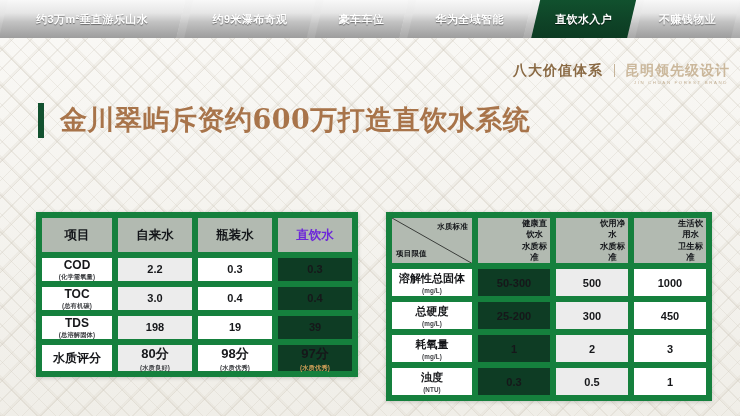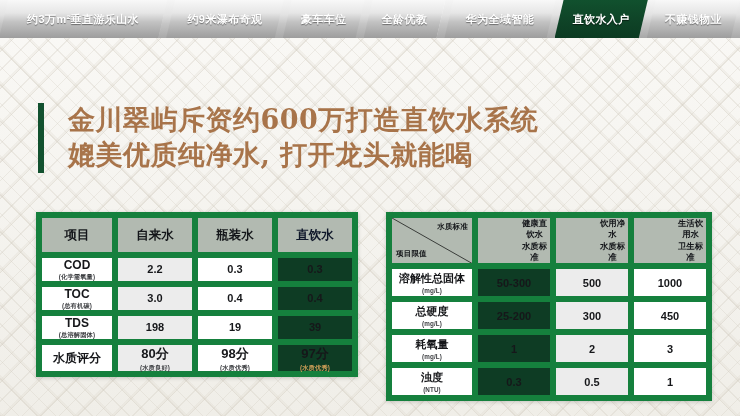--- a/index.html
+++ b/index.html
@@ -103,21 +103,21 @@
     letter-spacing: 1.6px;
     color: #c3b095;
   }
 
   
   #headline {
     position: absolute;
     left: 38px; top: 103px;
     display: flex;
     align-items: stretch;
-    gap: 24px;
+    gap: 16px;
   }
   #headline .accent {
     width: 6px;
     background: #12512f;
     flex: 0 0 6px;
   }
   #headline .lines {
     display: flex;
     flex-direction: column;
     justify-content: center;
@@ -165,21 +165,21 @@
     margin-top: 1px;
     letter-spacing: .1px;
   }
   .shade { background: #ececec; }
   .white { background: #ffffff; }
   .green-col {
     background: #0e3c24;
     color: #d9a85f;
   }
   .green-col .cell-sub { color: #cf9f58; }
-  .tbl thead th.green-head { background: #b2bab1; color: #0f172a; }
+  .tbl thead th.green-head { background: #b2bab1; color: #6d28d9; }
 
   
   #tbl-left { left: 36px; top: 212px; width: 316px; }
   #tbl-left col.c1 { width: 76px; }
   #tbl-left col.c2 { width: 80px; }
   #tbl-left col.c3 { width: 80px; }
   #tbl-left col.c4 { width: 80px; }
   #tbl-left tbody td { height: 16px; }
   #tbl-left .rowhead { font-size: 12px; background: #ffffff; }
 
@@ -243,42 +243,43 @@
       <span class="tab-sep"></span>
     </div>
     <div class="tab med">
       <span>约9米瀑布奇观</span>
       <span class="tab-sep"></span>
     </div>
     <div class="tab">
       <span>豪车车位</span>
       <span class="tab-sep"></span>
     </div>
-    <div class="tab">
-      <span>全龄优教</span>
-      <span class="tab-sep"></span>
-    </div>
     <div class="tab med">
       <span>华为全域智能</span>
       <span class="tab-sep"></span>
     </div>
     <div class="tab active">
       <span>直饮水入户</span>
     </div>
     <div class="tab">
       <span>不赚钱物业</span>
     </div>
   </div>
 
+  <div id="brand">
+    <span class="b-main">八大价值体系</span>
+    <span class="b-div"></span>
+    <span class="b-sub">昆明领先级设计</span>
+    <span class="b-en">JIN CHUAN   FOREST BRAND</span>
+  </div>
 
   <div id="headline">
     <div class="accent"></div>
     <div class="lines">
       <div class="h-line">金川翠屿斥资约600万打造直饮水系统</div>
-      <div class="h-line">媲美优质纯净水, 打开龙头就能喝</div>
     </div>
   </div>
 
   <table class="tbl" id="tbl-left">
     <colgroup>
       <col class="c1">
         <col class="c2">
         <col class="c3">
         <col class="c4">
     </colgroup>

